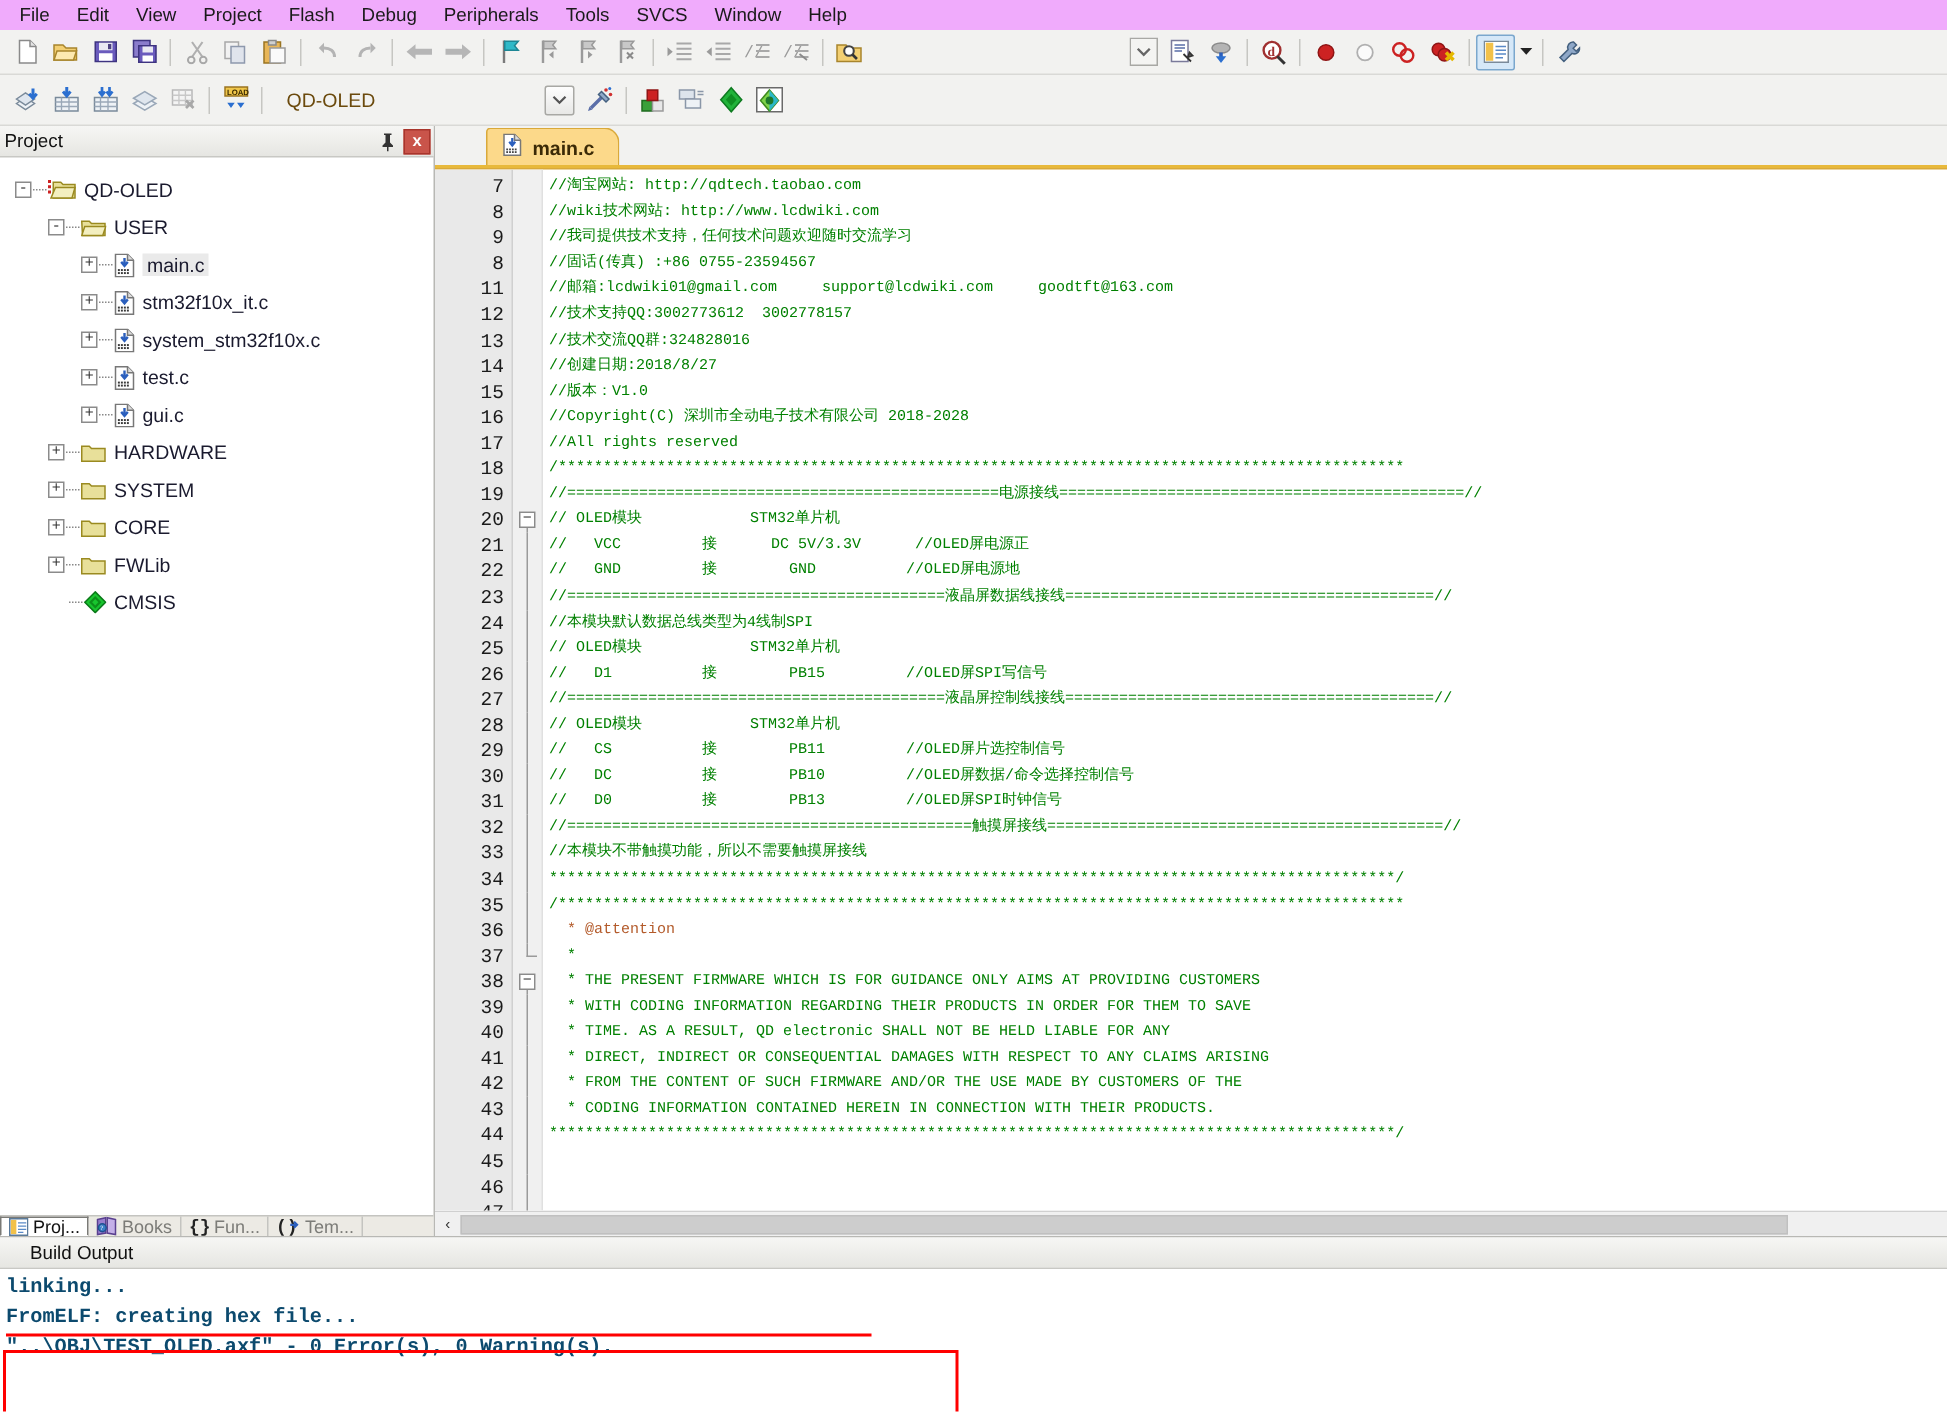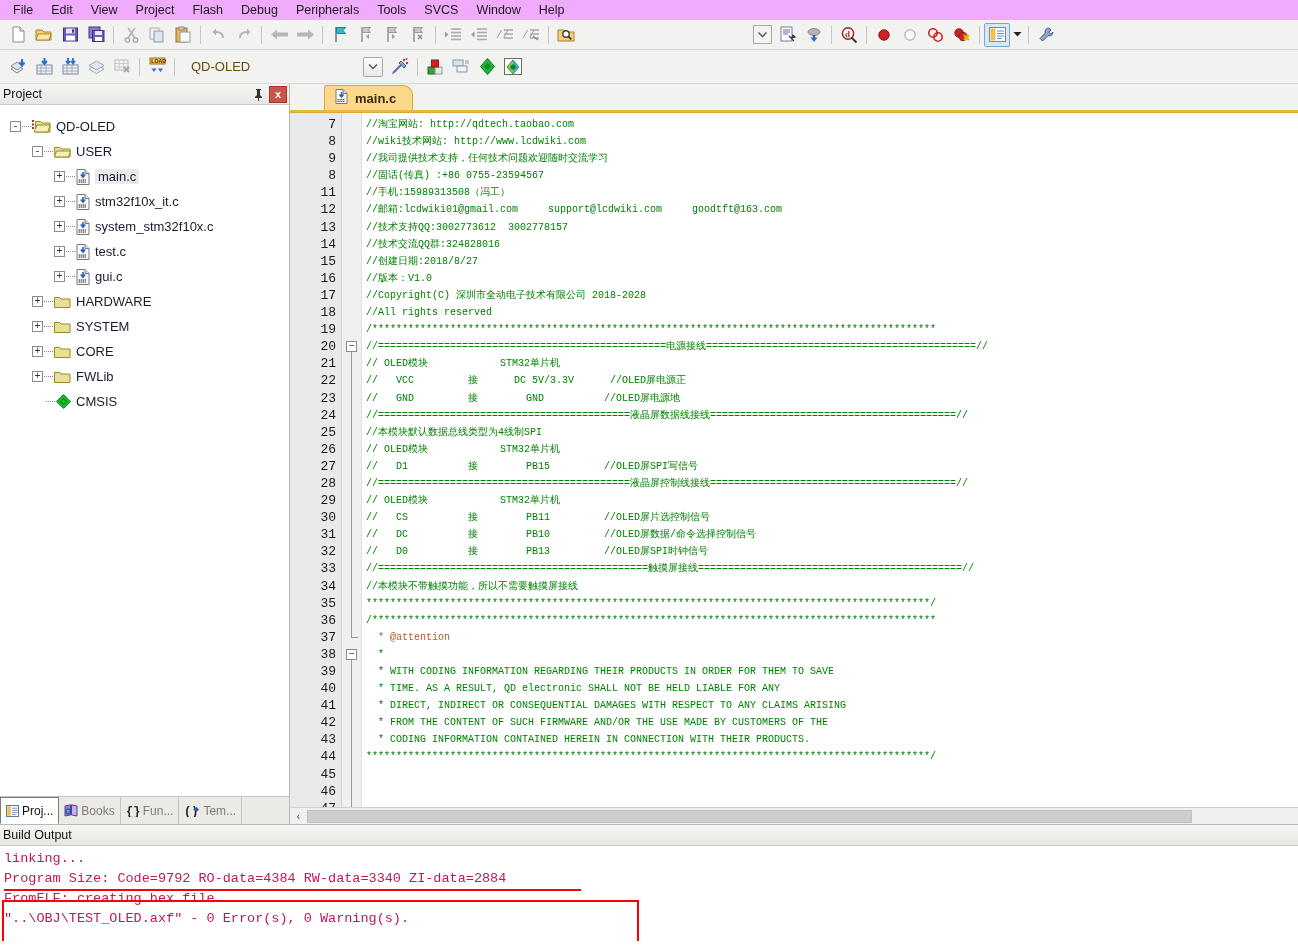--- a/index.html
+++ b/index.html
@@ -139,21 +139,21 @@
     color: #333;
     flex: 0 0 auto;
     cursor: default;
     font-family: "Liberation Mono", monospace;
   }
   .dots { width: 9px; border-top: 1px dotted #888; height:1px; margin:0 1px; flex:0 0 auto;}
   .ind { flex: 0 0 auto; }
 
   
   #proj-tabs {
-    height: 28px;
+    height: 14px;
     background: #eceae4;
     border-top: 1px solid #c4c4c0;
     display: flex; align-items: stretch;
     font-size: 12px;
   }
   .ptab {
     display: flex; align-items: center;
     padding: 0 5px;
     color: #7c7c78;
     border-right: 1px solid #c4c4c0;
@@ -309,30 +309,31 @@
     display: flex; flex-direction: column;
     position: relative;
   }
   #build-header {
     height: 21px;
     background: linear-gradient(#f6f6f4,#e6e6e2);
     border-bottom: 1px solid #c8c8c4;
     display: flex; align-items: center;
     font-size: 12.5px;
     color: #111;
-    padding-left: 3px;
+    padding-left: 20px;
   }
   #build-body {
     flex: 1;
     padding: 3px 0 0 2px;
     font-family: "Liberation Mono", monospace;
     font-size: 13.5px;
-    color: #be185d;
+    color: #0c4a6e;
     position: relative;
     overflow: hidden;
+    font-weight: bold;
   }
   .bline {
     height: 20px;
     line-height: 20px;
     white-space: pre;
     padding-left: 2px;
   }
   #redbox {
     position: absolute;
     left: 2px;
@@ -1126,21 +1127,20 @@
           </div>
           <div class="foldcell">
             <div class="foldend"></div>
           </div>
         </div>
       <div id="code-lines">
           <div class="cline">//淘宝网站: http://qdtech.taobao.com</div>
           <div class="cline">//wiki技术网站: http://www.lcdwiki.com</div>
           <div class="cline">//我司提供技术支持，任何技术问题欢迎随时交流学习</div>
           <div class="cline">//固话(传真) :+86 0755-23594567</div>
-          <div class="cline">//手机:15989313508（冯工）</div>
           <div class="cline">//邮箱:lcdwiki01@gmail.com     support@lcdwiki.com     goodtft@163.com</div>
           <div class="cline">//技术支持QQ:3002773612  3002778157</div>
           <div class="cline">//技术交流QQ群:324828016</div>
           <div class="cline">//创建日期:2018/8/27</div>
           <div class="cline">//版本：V1.0</div>
           <div class="cline">//Copyright(C) 深圳市全动电子技术有限公司 2018-2028</div>
           <div class="cline">//All rights reserved</div>
           <div class="cline">/**********************************************************************************************</div>
           <div class="cline">//================================================电源接线=============================================//</div>
           <div class="cline">// OLED模块            STM32单片机</div>
@@ -1154,20 +1154,21 @@
           <div class="cline">// OLED模块            STM32单片机</div>
           <div class="cline">//   CS          接        PB11         //OLED屏片选控制信号</div>
           <div class="cline">//   DC          接        PB10         //OLED屏数据/命令选择控制信号</div>
           <div class="cline">//   D0          接        PB13         //OLED屏SPI时钟信号</div>
           <div class="cline">//=============================================触摸屏接线============================================//</div>
           <div class="cline">//本模块不带触摸功能，所以不需要触摸屏接线</div>
           <div class="cline">**********************************************************************************************/</div>
           <div class="cline">/**********************************************************************************************</div>
           <div class="cline"><span class="tok-at">  * @attention</span></div>
           <div class="cline">  *</div>
+          <div class="cline">  * THE PRESENT FIRMWARE WHICH IS FOR GUIDANCE ONLY AIMS AT PROVIDING CUSTOMERS</div>
           <div class="cline">  * WITH CODING INFORMATION REGARDING THEIR PRODUCTS IN ORDER FOR THEM TO SAVE</div>
           <div class="cline">  * TIME. AS A RESULT, QD electronic SHALL NOT BE HELD LIABLE FOR ANY</div>
           <div class="cline">  * DIRECT, INDIRECT OR CONSEQUENTIAL DAMAGES WITH RESPECT TO ANY CLAIMS ARISING</div>
           <div class="cline">  * FROM THE CONTENT OF SUCH FIRMWARE AND/OR THE USE MADE BY CUSTOMERS OF THE</div>
           <div class="cline">  * CODING INFORMATION CONTAINED HEREIN IN CONNECTION WITH THEIR PRODUCTS.</div>
           <div class="cline">**********************************************************************************************/</div>
         </div>
     </div>
 
     <div id="hscroll">
@@ -1178,18 +1179,17 @@
   </div>
 </div>
 
 <div id="buildpanel">
   <div id="build-header">
     <span>Build Output</span>
   </div>
   <div id="build-body">
     <div id="strikeline"></div>
     <div class="bline">linking...</div>
-      <div class="bline">Program Size: Code=9792 RO-data=4384 RW-data=3340 ZI-data=2884</div>
       <div class="bline">FromELF: creating hex file...</div>
       <div class="bline">"..\OBJ\TEST_OLED.axf" - 0 Error(s), 0 Warning(s).</div>
       <div id="redbox"></div>
   </div>
 </div>
 
 </body></html>

